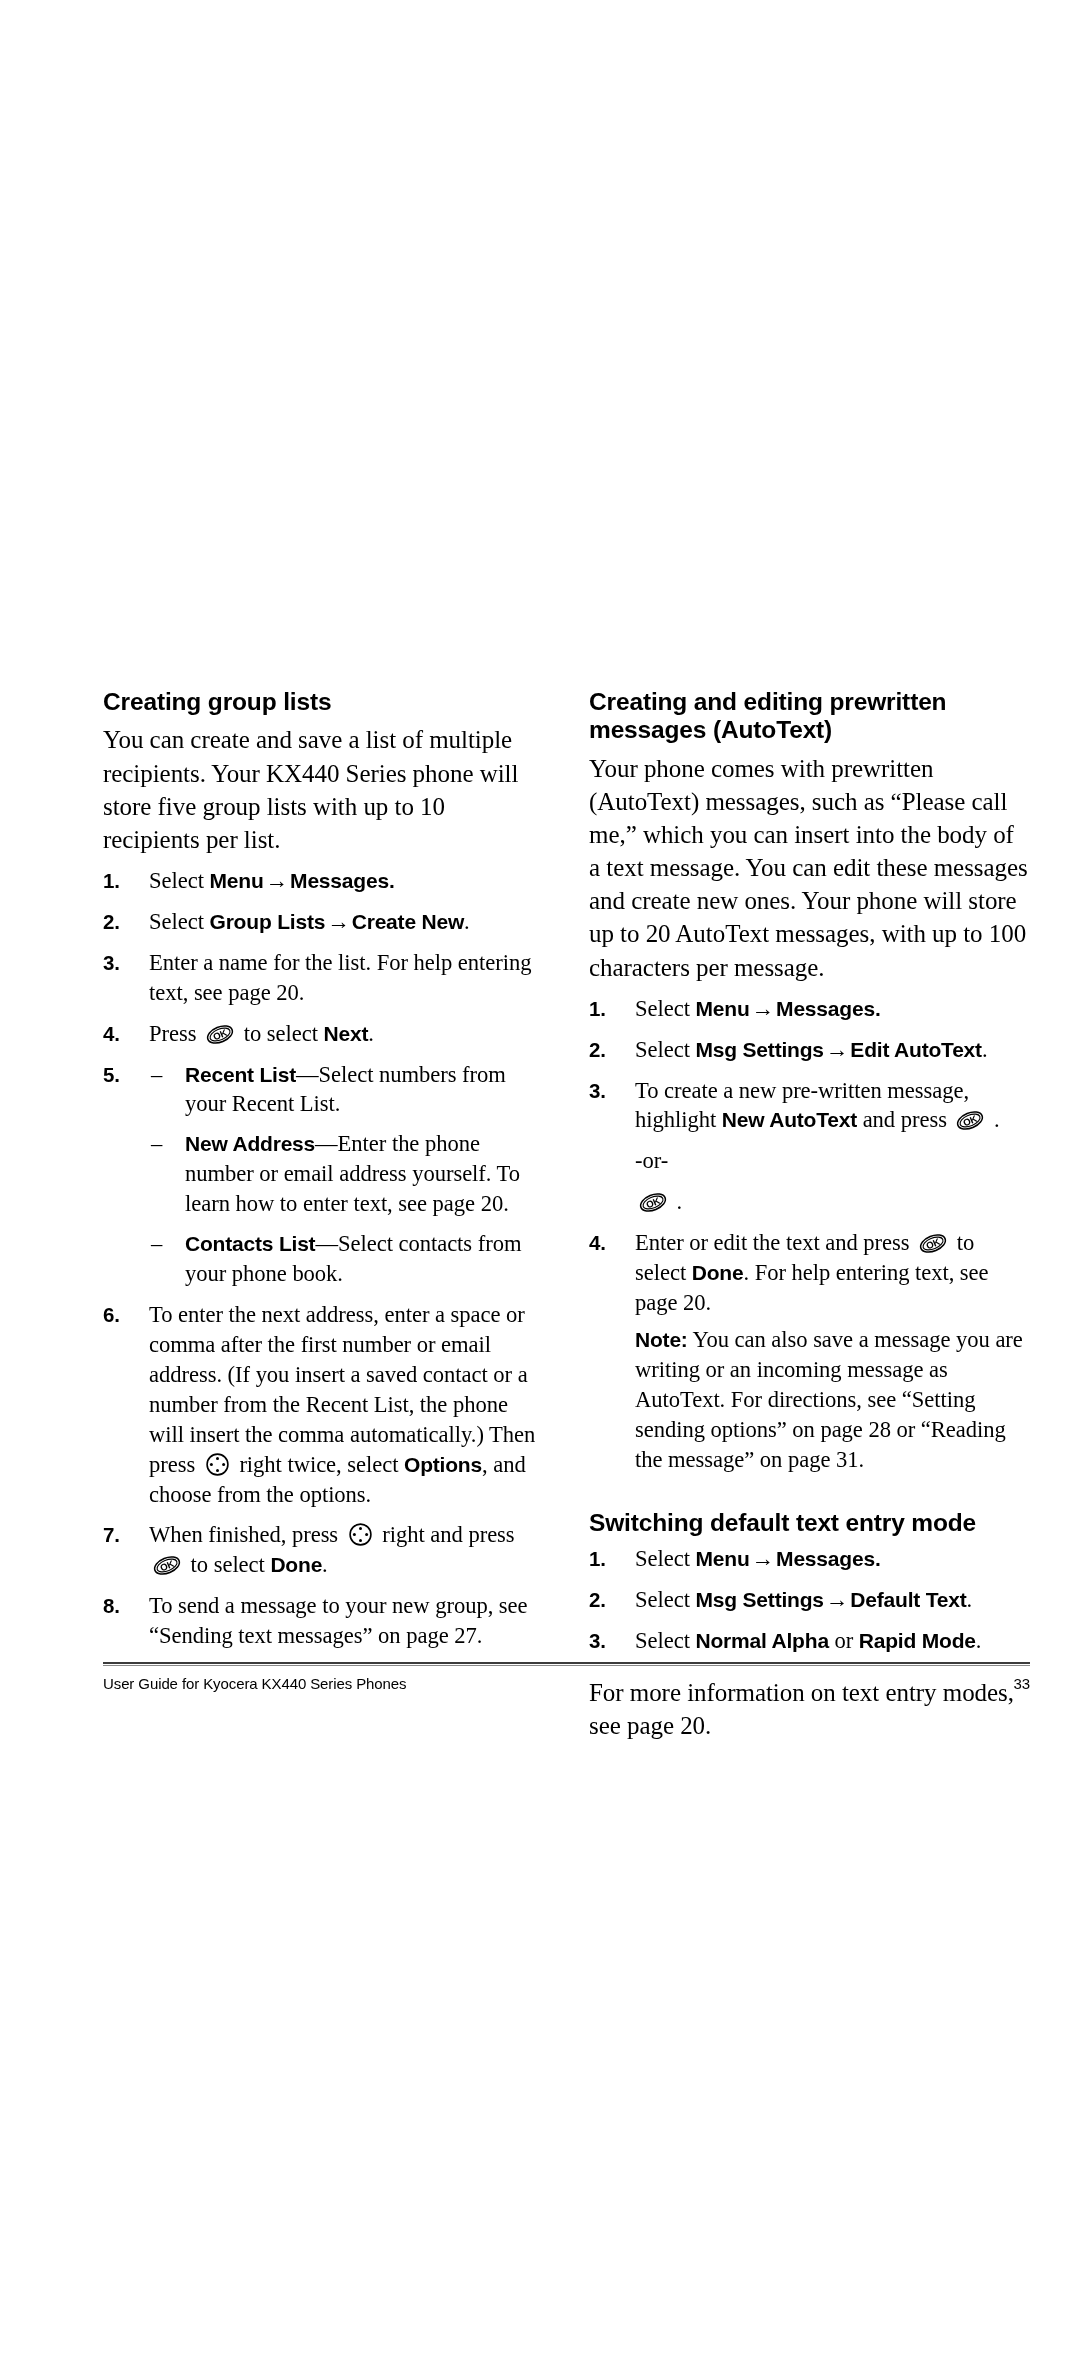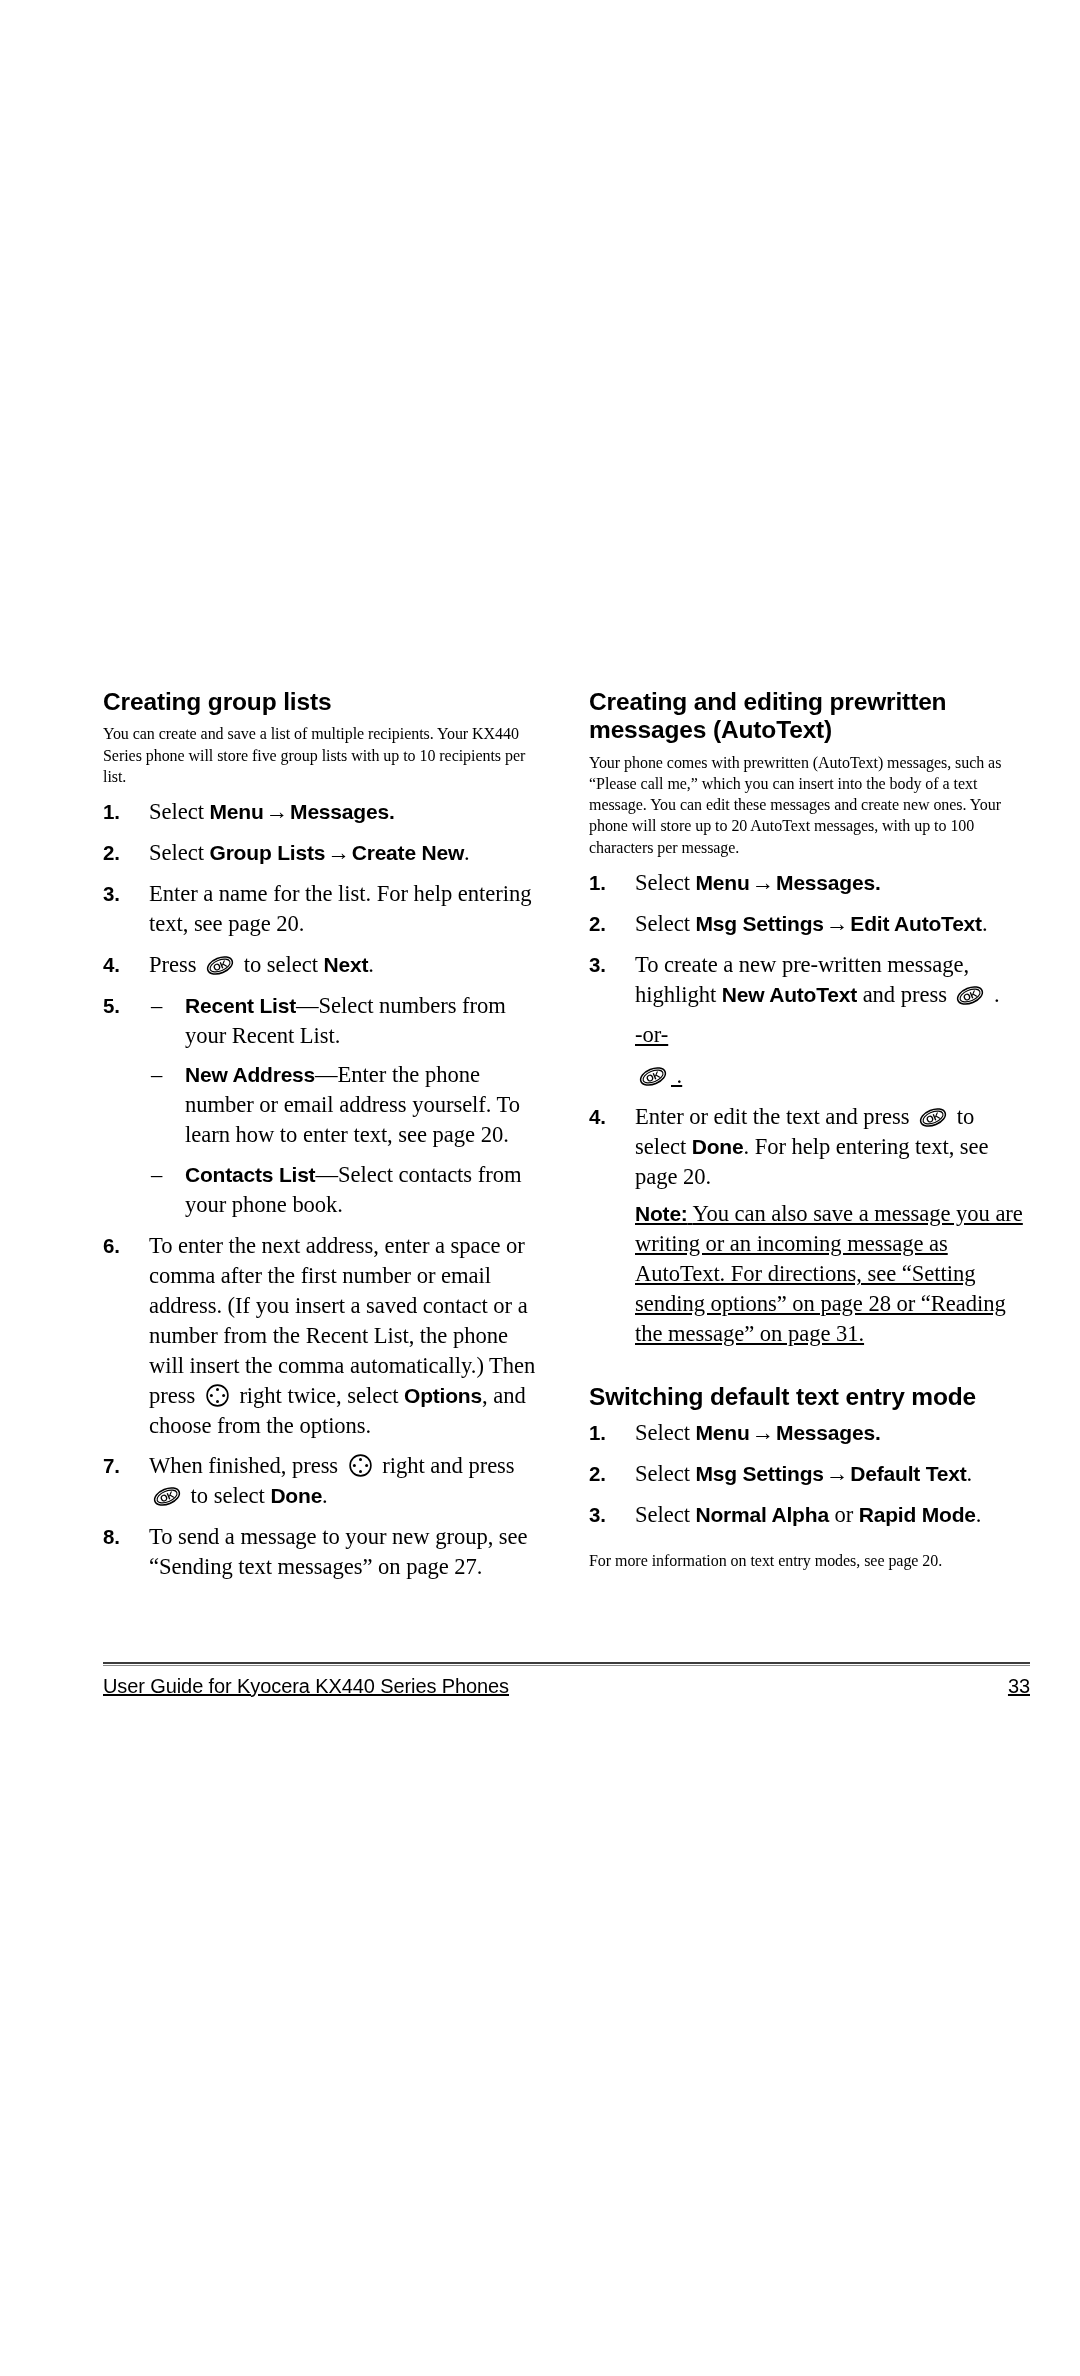--- a/index.html
+++ b/index.html
@@ -46,21 +46,21 @@
     font-size: 24.5px;
     line-height: 1.16;
     margin: 0 0 7px 0;
     letter-spacing: -0.15px;
   }
   h2.sec-head.spaced {
     margin-top: 34px;
   }
 
   p.body {
-    font-size: 16px;
+    font-size: 25px;
     line-height: 1.325;
     margin: 0 0 10px 0;
     letter-spacing: -0.05px;
   }
 
   
   ol.steps {
     list-style: none;
     margin: 0;
     padding: 0;
@@ -102,21 +102,20 @@
     position: absolute;
     left: 2px;
     top: 0;
     font-size: 22.6px;
   }
 
   .extra {
     margin-top: 11px;
     font-size: 22.6px;
     line-height: 1.325;
-    text-decoration: underline;
   }
   .extra.tight { margin-top: 7px; }
 
   
   b, strong, .ui {
     font-family: "Liberation Sans", "DejaVu Sans", sans-serif;
     font-weight: bold;
     font-size: 0.93em;
     letter-spacing: -0.2px;
   }
@@ -161,23 +160,22 @@
     height: 1px;
     background: #8a8a8a;
     margin-top: 1px;
   }
   .footer .frow {
     display: flex;
     justify-content: space-between;
     align-items: baseline;
     margin-top: 9px;
     font-family: "Liberation Sans", "DejaVu Sans", sans-serif;
-    font-size: 20px;
+    font-size: 15px;
     letter-spacing: -0.1px;
-    text-decoration: underline;
   }
 </style>
 </head>
 <body>
 
 <div class="page">
 
   <div class="content">
 
     <div class="col">

